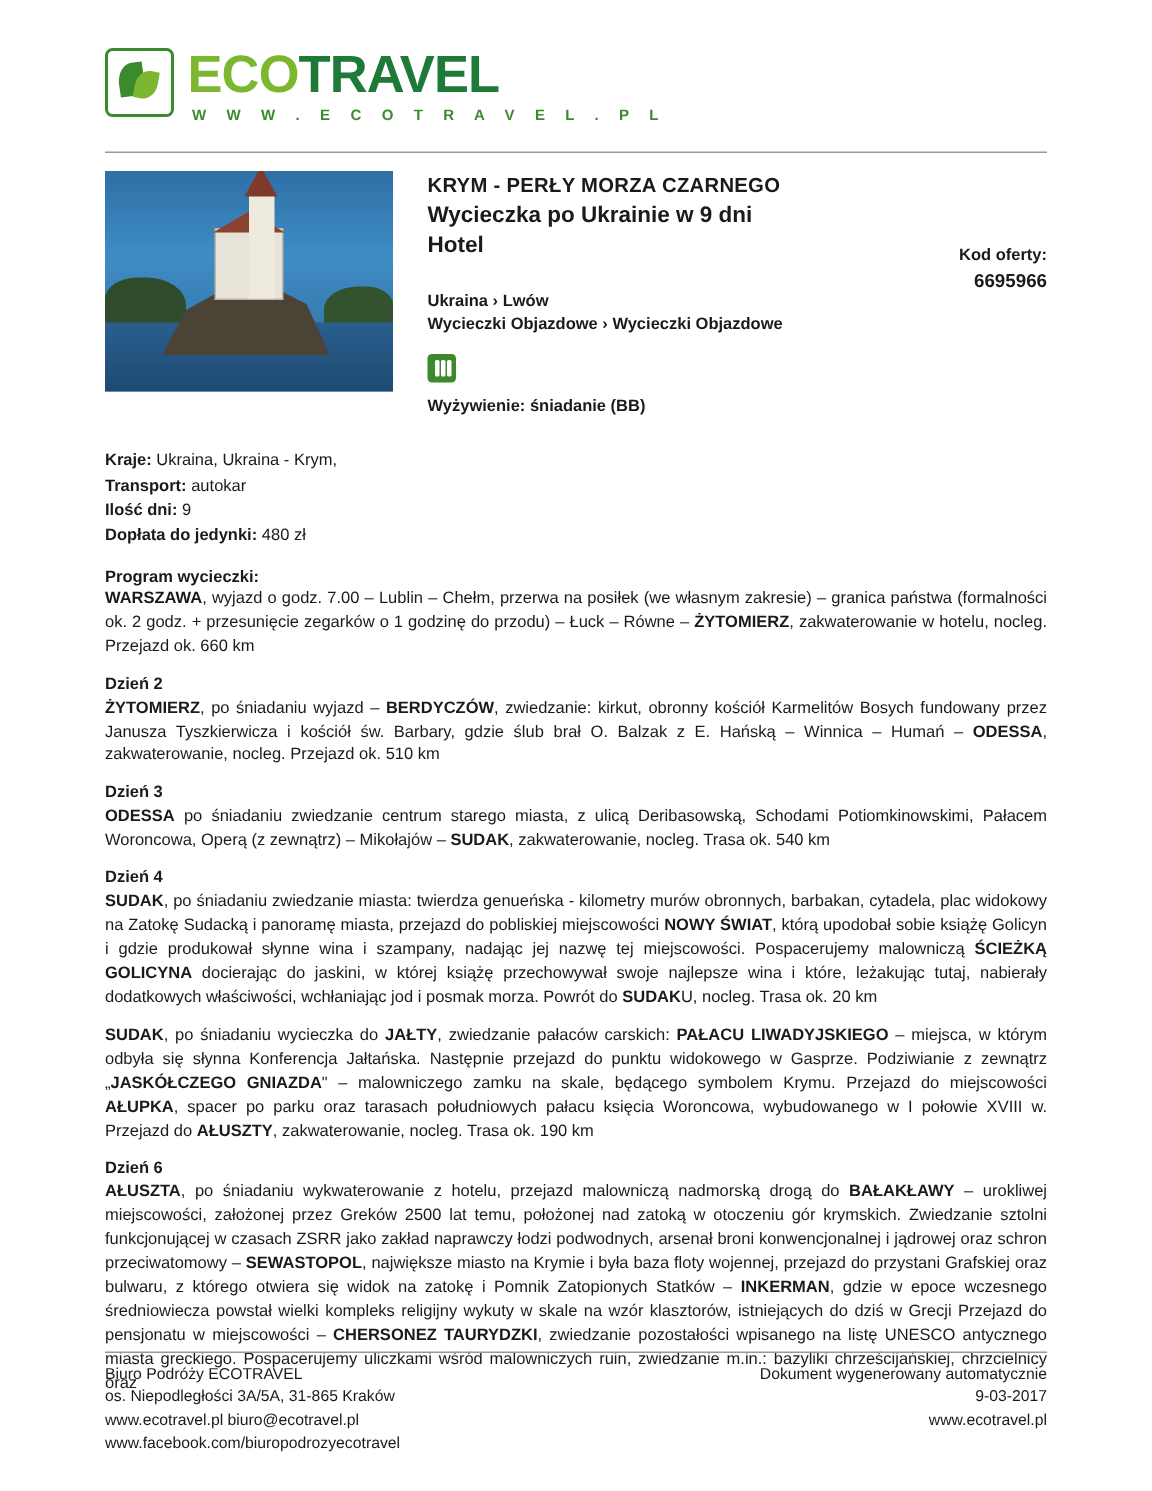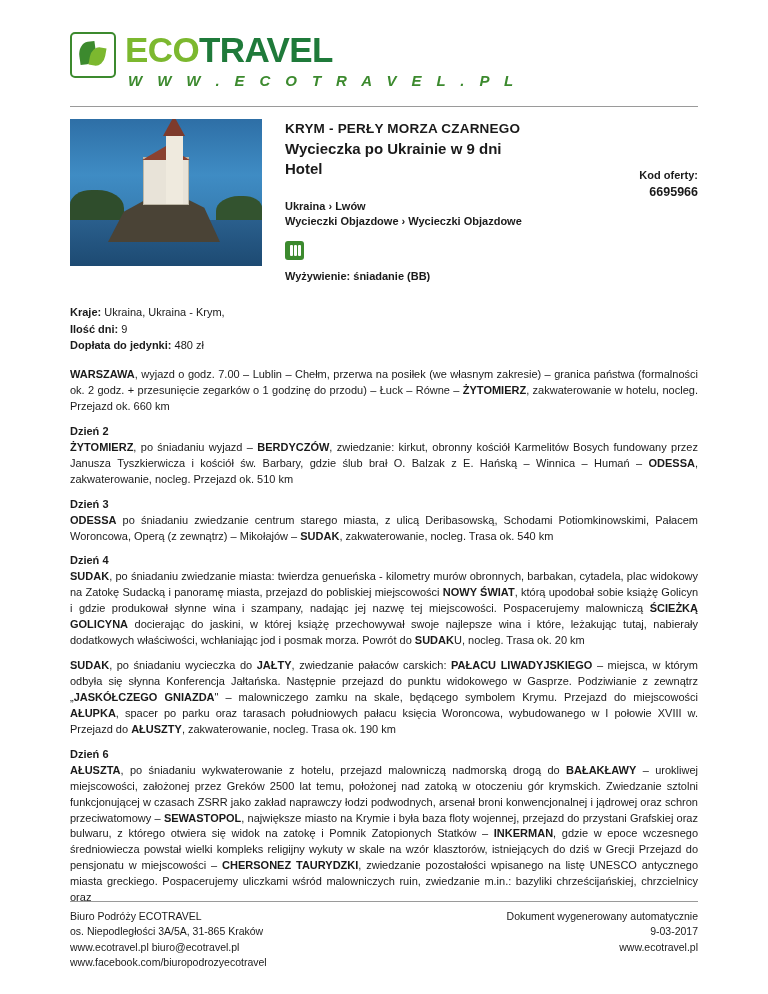--- a/index.html
+++ b/index.html
@@ -58,27 +58,26 @@
   }
   .logo-text-wrap { line-height: 1; }
   .logo-word {
     font-size: 35px;
     font-weight: bold;
     letter-spacing: -0.6px;
     color: #1f7a3a;
   }
   .logo-word .eco { color: #7cb82f; }
   .logo-url {
-    font-size: 15px;
+    font-size: 10px;
     font-weight: bold;
     letter-spacing: 5.4px;
     color: #3c8a2e;
     margin-top: 6px;
     padding-left: 3px;
-    font-style: italic;
   }
 
   .rule {
     border-top: 1px solid #9a9a9a;
     margin-top: 18px;
   }
 
   
   .offer {
     display: flex;
@@ -310,25 +309,27 @@
 
       <div class="meal-row">
         <div class="meal-icon"></div>
       </div>
       <div class="meal-text">Wyżywienie: śniadanie (BB)</div>
     </div>
   </div>
 
   <div class="facts">
     <div><b>Kraje:</b><span> Ukraina, Ukraina - Krym,</span></div>
+    <div><b>Transport:</b><span> autokar</span></div>
     <div><b>Ilość dni:</b><span> 9</span></div>
     <div><b>Dopłata do jedynki:</b><span> 480 zł</span></div>
   </div>
 
   <div class="program">
+    <div class="program-heading">Program wycieczki:</div>
 
     <div class="day-block">
       <div class="day-text"><b>WARSZAWA</b>, wyjazd o godz. 7.00 – Lublin – Chełm, przerwa na posiłek (we własnym zakresie) – granica państwa (formalności ok. 2 godz. + przesunięcie zegarków o 1 godzinę do przodu) – Łuck – Równe – <b>ŻYTOMIERZ</b>, zakwaterowanie w hotelu, nocleg. Przejazd ok. 660 km</div>
     </div>
     <div class="day-block">
       <div class="day-label">Dzień 2</div>
       <div class="day-text"><b>ŻYTOMIERZ</b>, po śniadaniu wyjazd – <b>BERDYCZÓW</b>, zwiedzanie: kirkut, obronny kościół Karmelitów Bosych fundowany przez Janusza Tyszkierwicza i kościół św. Barbary, gdzie ślub brał O. Balzak z E. Hańską – Winnica – Humań – <b>ODESSA</b>, zakwaterowanie, nocleg. Przejazd ok. 510 km</div>
     </div>
     <div class="day-block">
       <div class="day-label">Dzień 3</div>

